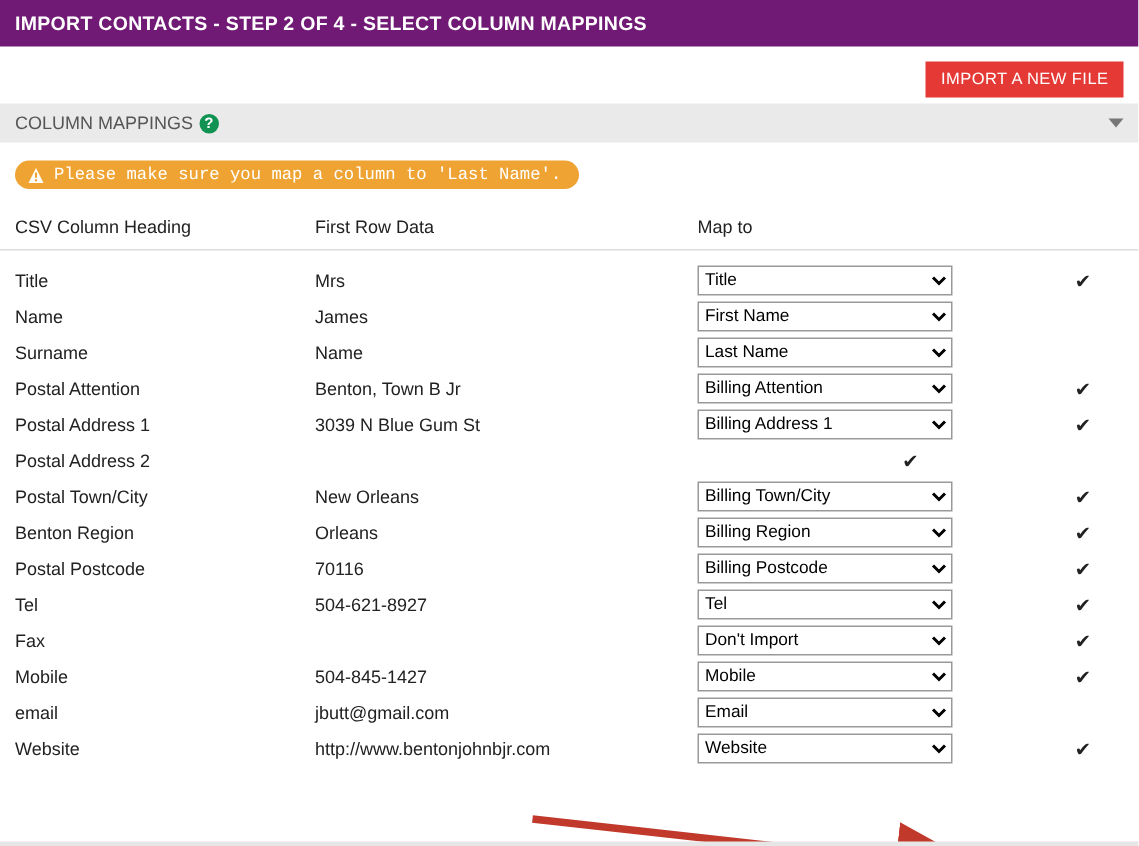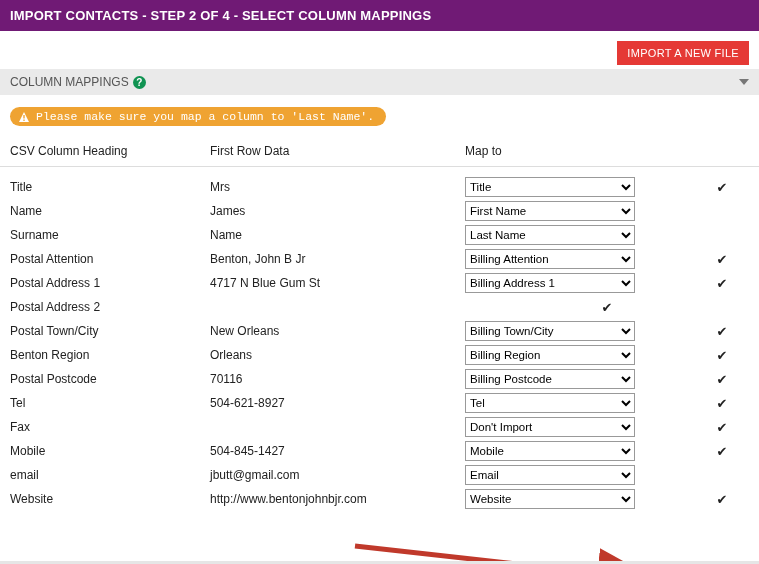--- a/index.html
+++ b/index.html
@@ -80,27 +80,27 @@
       <div class="check"></div>
     </div>
     <div class="row">
       <div class="col-csv">Surname</div>
       <div class="col-first">Name</div>
       <div class="col-map"><select><option>Last Name</option></select></div>
       <div class="check"></div>
     </div>
     <div class="row">
       <div class="col-csv">Postal Attention</div>
-      <div class="col-first">Benton, John B Jr</div>
+      <div class="col-first">Benton, Town B Jr</div>
       <div class="col-map"><select><option>Billing Attention</option></select></div>
       <div class="check"><span style="color: rgb(34, 34, 34);">✔</span></div>
     </div>
     <div class="row">
       <div class="col-csv">Postal Address 1</div>
-      <div class="col-first">4717 N Blue Gum St</div>
+      <div class="col-first">3039 N Blue Gum St</div>
       <div class="col-map"><select><option>Billing Address 1</option></select></div>
       <div class="check"><span style="color: rgb(34, 34, 34);">✔</span></div>
     </div>
     <div class="row">
       <div class="col-csv">Postal Address 2</div>
       <div class="col-first"></div>
       <div class="check"><span style="color: rgb(34, 34, 34);">✔</span></div>
     </div>
     <div class="row">
       <div class="col-csv">Postal Town/City</div>

